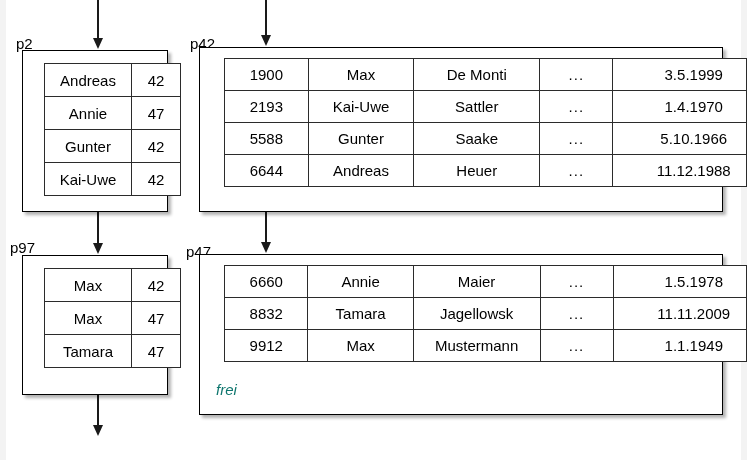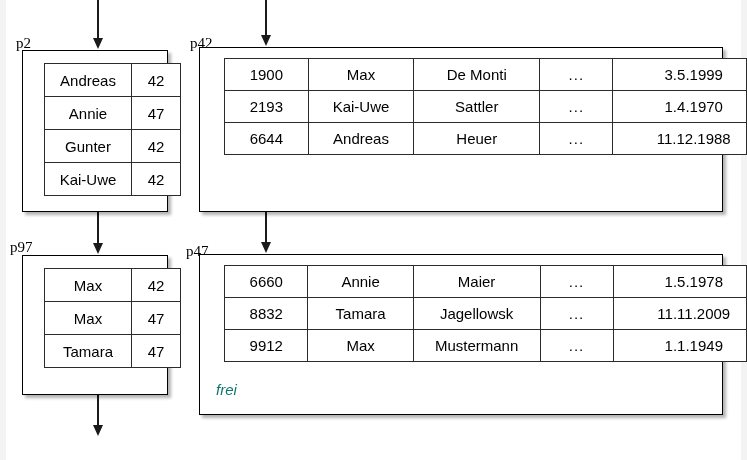--- a/index.html
+++ b/index.html
@@ -17,21 +17,20 @@
   .edge-tint.r{right:0;}
 
   
   .page-label{
     position:absolute;
     font-size:15px;
     color:#000;
     letter-spacing:0px;
     line-height:15px;
     white-space:nowrap;
-    font-family:Liberation Serif, serif;
   }
   .page-box{
     position:absolute;
     background:#ffffff;
     border:1.6px solid #000000;
     box-shadow:3px 3px 3px rgba(0,0,0,.30);
     box-sizing:border-box;
   }
 
   
@@ -151,20 +150,27 @@
         <td class="c-date">3.5.1999</td>
       </tr>
       <tr>
         <td class="c-id">2193</td>
         <td class="c-first">Kai-Uwe</td>
         <td class="c-last">Sattler</td>
         <td class="c-dots dots">...</td>
         <td class="c-date">1.4.1970</td>
       </tr>
       <tr>
+        <td class="c-id">5588</td>
+        <td class="c-first">Gunter</td>
+        <td class="c-last">Saake</td>
+        <td class="c-dots dots">...</td>
+        <td class="c-date">5.10.1966</td>
+      </tr>
+      <tr>
         <td class="c-id">6644</td>
         <td class="c-first">Andreas</td>
         <td class="c-last">Heuer</td>
         <td class="c-dots dots">...</td>
         <td class="c-date">11.12.1988</td>
       </tr>
     </tbody>
   </table>
 
   <div class="page-label" style="left:10px;top:240px;">p97</div>

